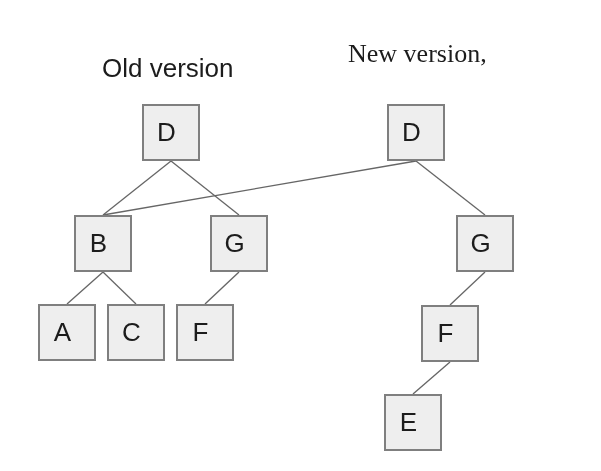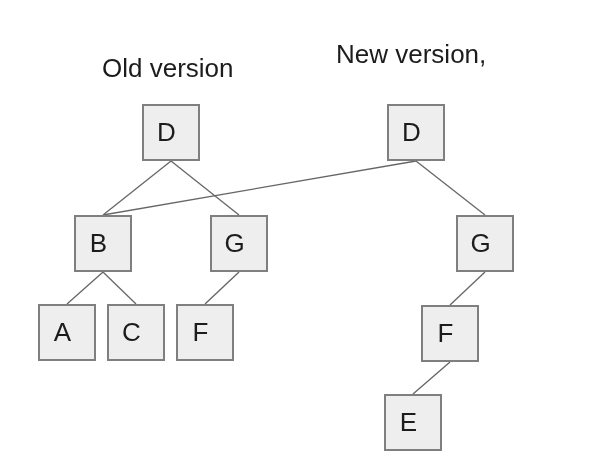--- a/index.html
+++ b/index.html
@@ -52,22 +52,23 @@
     font-size: 26px;
     line-height: 30px;
     color: var(--text);
     white-space: nowrap;
   }
   .title-old {
     left: 102px;
     top: 53px;
   }
   .title-new {
-    left: 336px;
+    left: 348px;
     top: 39px;
+    font-family: Liberation Serif, serif;
   }
 </style>
 </head>
 <body>
 
 <div class="canvas">
 
   <svg class="edge-layer" viewBox="0 0 601 471" xmlns="http://www.w3.org/2000/svg">
       <line x1="171" y1="161" x2="103" y2="215"></line>
       <line x1="171" y1="161" x2="239" y2="215"></line>

